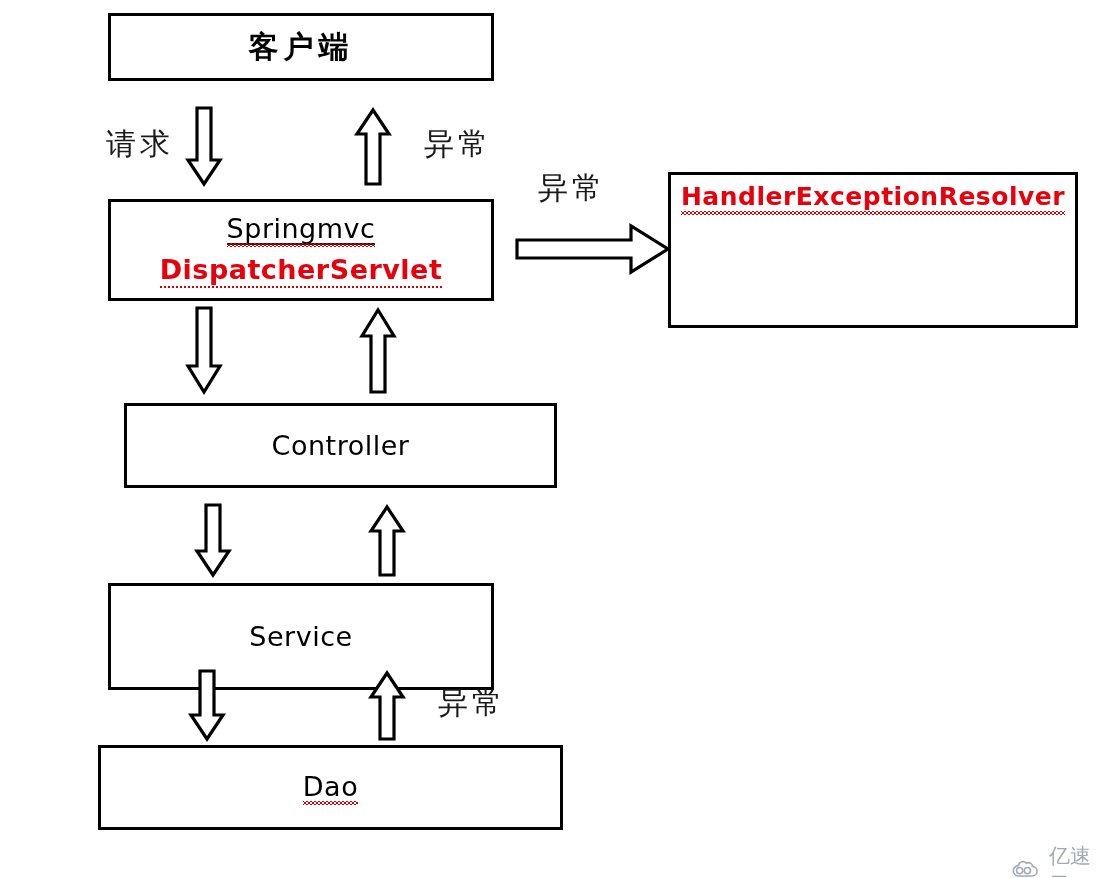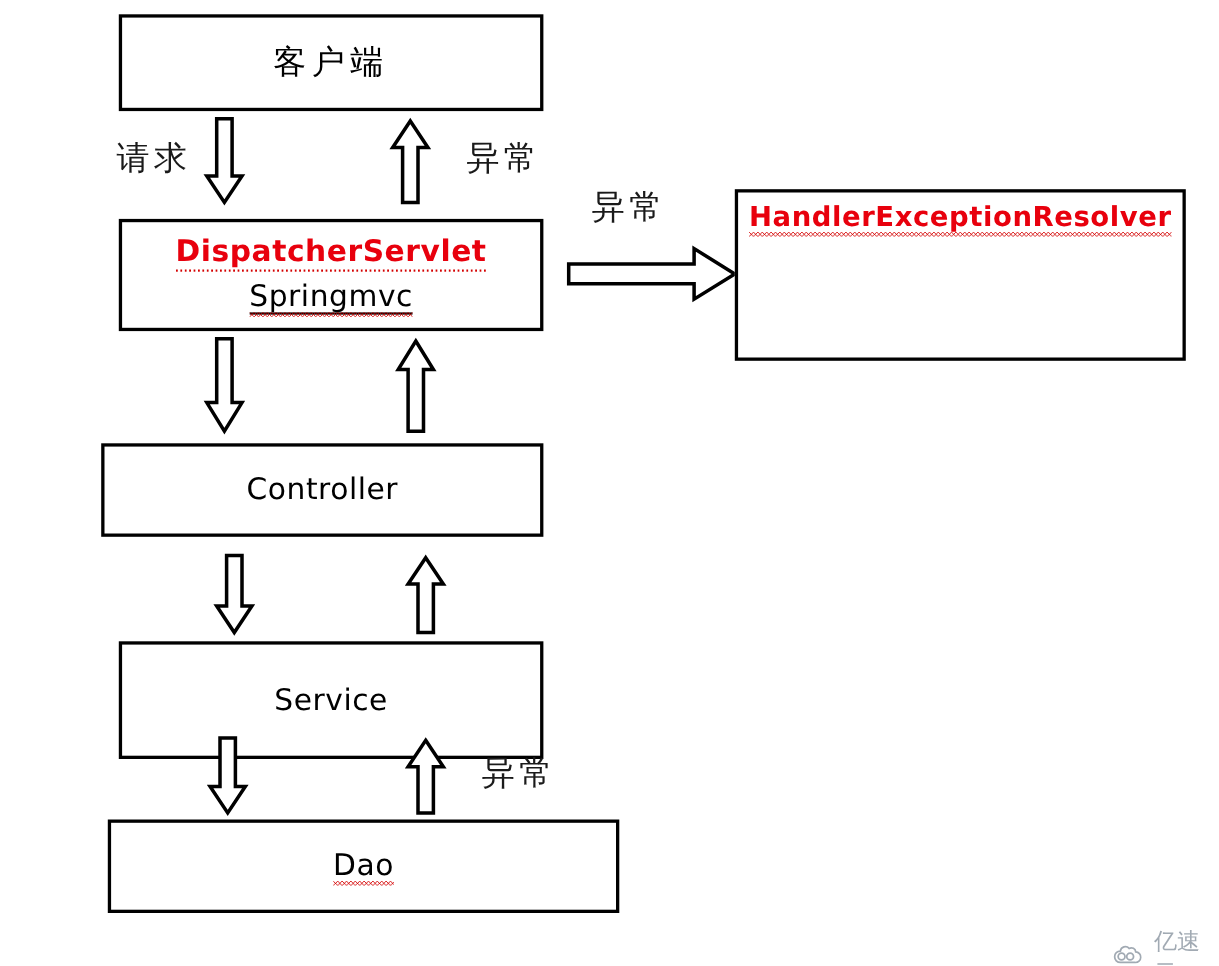--- a/index.html
+++ b/index.html
@@ -133,41 +133,41 @@
     color: #9aa3ad;
     letter-spacing: 0px;
     font-weight: 500;
   }
 </style>
 </head>
 <body>
 
 <div id="canvas">
 
-  <div class="node" style="left:108px; top:13px; width:386px; height:88px;">
+  <div class="node" style="left:108px; top:13px; width:386px; height:68px;font-weight:bold;">
     <span class="node-label cjk">客户端</span>
   </div>
 
   <div class="arrow" style="left:186px; top:108px;">
     <svg width="36" height="78" viewBox="0 0 36 78">
       <polygon points="11,0 25,0 25,52 34,52 18,76 2,52 11,52" fill="#ffffff" stroke="#000000" stroke-width="3.2" stroke-linejoin="miter"></polygon>
     </svg>
   </div>
   <div class="flow-label" style="left:78px; top:124px;margin-left:28px;"><span>请求</span></div>
 
   <div class="arrow" style="left:355px; top:108px;">
     <svg width="36" height="78" viewBox="0 0 36 78">
       <polygon points="18,2 34,26 25,26 25,76 11,76 11,26 2,26" fill="#ffffff" stroke="#000000" stroke-width="3.2" stroke-linejoin="miter"></polygon>
     </svg>
   </div>
   <div class="flow-label" style="left:424px; top:124px;"><span>异常</span></div>
 
   <div class="node" style="left:108px; top:199px; width:386px; height:102px; gap:8px;">
+    <span class="node-label latin uline-black sq-red">Springmvc</span>
     <span class="node-label latin red-bold dot-red">DispatcherServlet</span>
-    <span class="node-label latin uline-black sq-red">Springmvc</span>
   </div>
 
   <div class="arrow" style="left:515px; top:224px;">
     <svg width="156" height="50" viewBox="0 0 156 50">
       <polygon points="2,16 116,16 116,2 153,25 116,48 116,34 2,34" fill="#ffffff" stroke="#000000" stroke-width="3.2" stroke-linejoin="miter"></polygon>
     </svg>
   </div>
   <div class="flow-label" style="left:538px; top:168px;"><span>异常</span></div>
 
   <div class="node" style="left:668px; top:172px; width:410px; height:156px; gap:6px; justify-content:flex-start; padding-top:8px;">
@@ -179,21 +179,21 @@
       <polygon points="11,0 25,0 25,58 34,58 18,84 2,58 11,58" fill="#ffffff" stroke="#000000" stroke-width="3.2" stroke-linejoin="miter"></polygon>
     </svg>
   </div>
 
   <div class="arrow" style="left:360px; top:308px;">
     <svg width="36" height="86" viewBox="0 0 36 86">
       <polygon points="18,2 34,28 25,28 25,84 11,84 11,28 2,28" fill="#ffffff" stroke="#000000" stroke-width="3.2" stroke-linejoin="miter"></polygon>
     </svg>
   </div>
 
-  <div class="node" style="left:92px; top:403px; width:402px; height:85px;">
+  <div class="node" style="left:124px; top:403px; width:433px; height:85px;">
     <span class="node-label latin">Controller</span>
   </div>
 
   <div class="arrow" style="left:195px; top:505px;">
     <svg width="36" height="72" viewBox="0 0 36 72">
       <polygon points="11,0 25,0 25,46 34,46 18,70 2,46 11,46" fill="#ffffff" stroke="#000000" stroke-width="3.2" stroke-linejoin="miter"></polygon>
     </svg>
   </div>
 
   <div class="arrow" style="left:369px; top:505px;">

